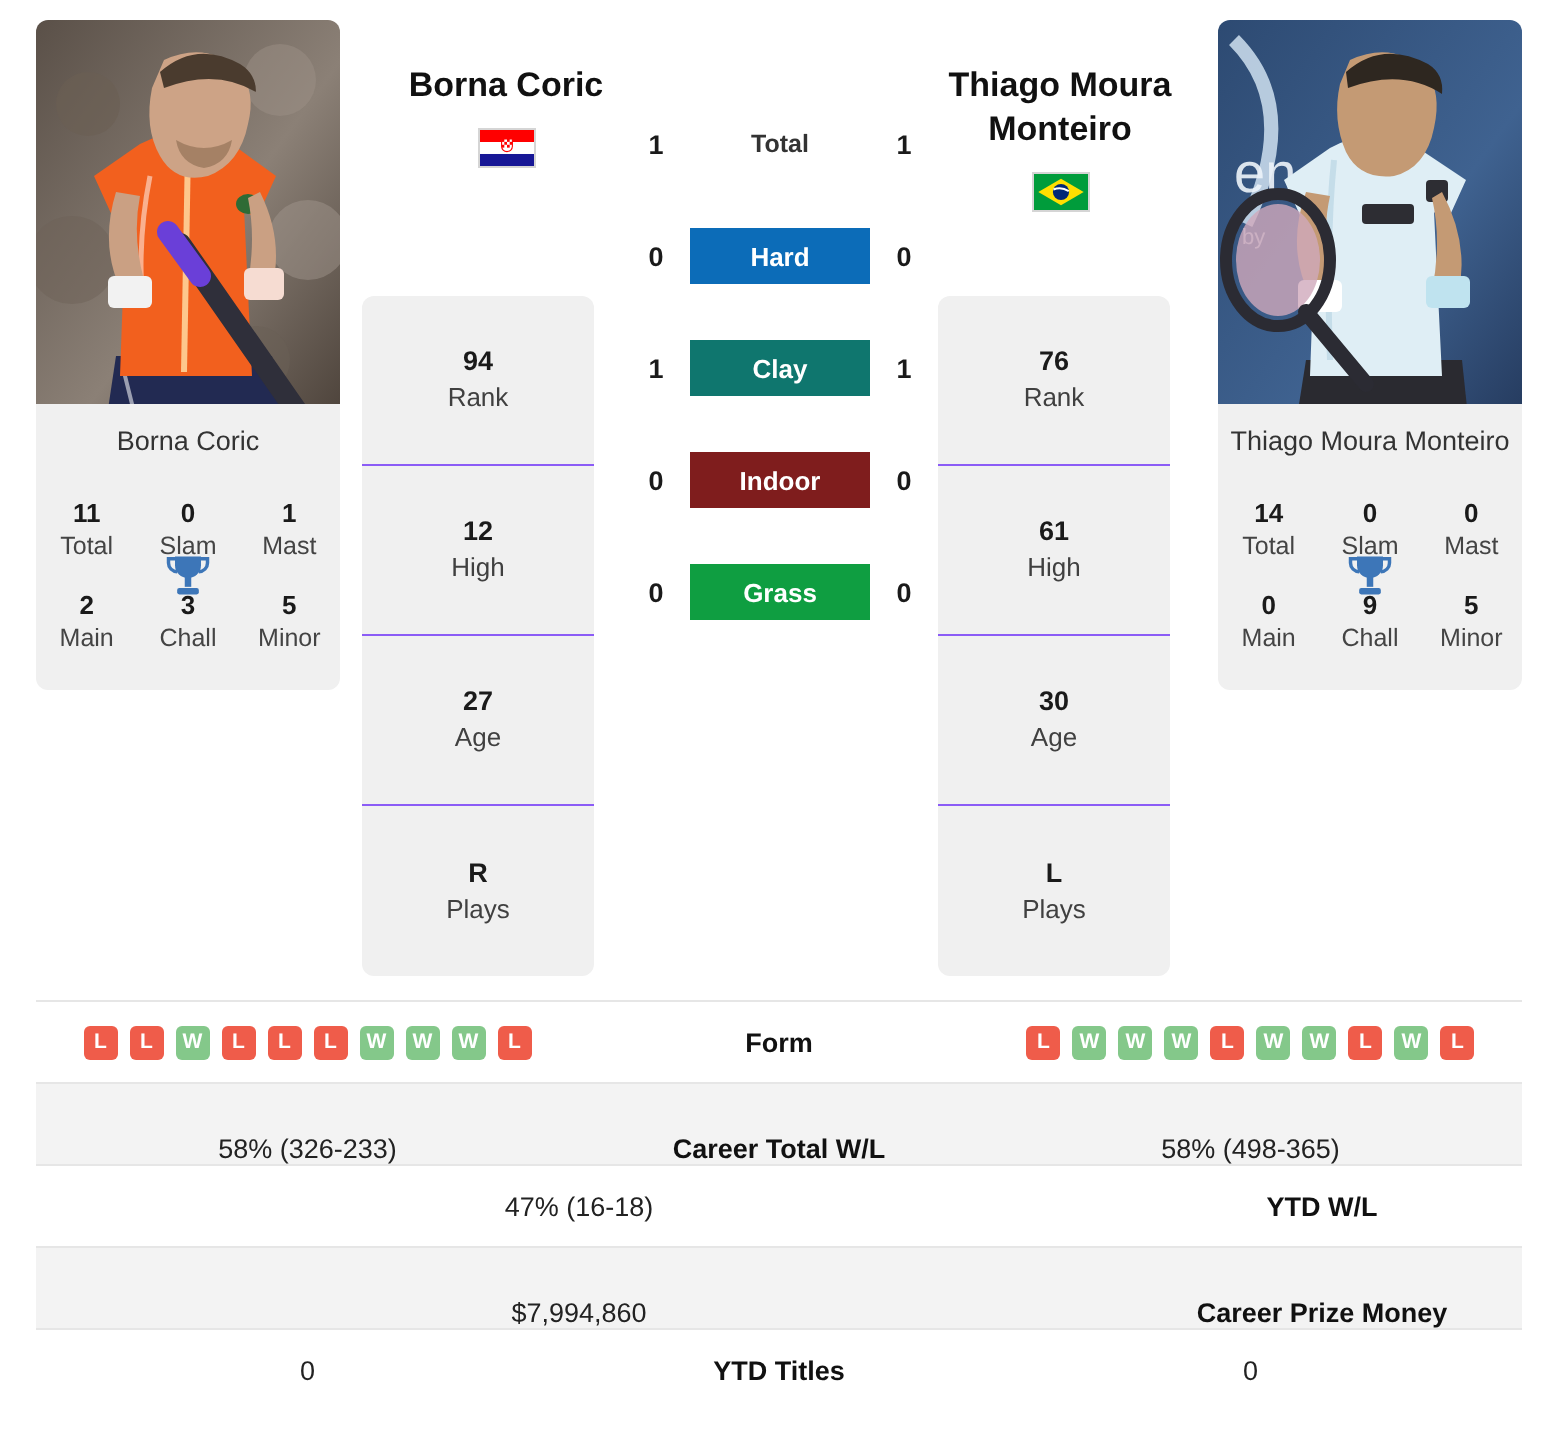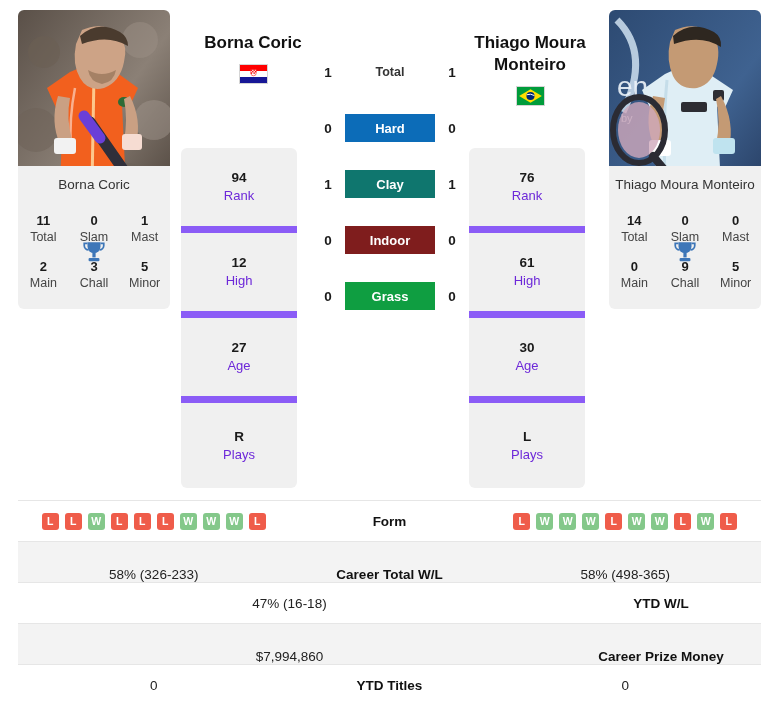--- a/index.html
+++ b/index.html
@@ -14,21 +14,21 @@
 
   
   .top { position: relative; height: 492px; }
 
   
   .player-col { position: absolute; top: 10px; width: 152px; }
   .player-col.left  { left: 18px; }
   .player-col.right { left: 609px; }
 
   .photo {
-    width: 152px; height: 156px;
+    width: 152px; height: 192px;
     border-radius: 6px 6px 0 0;
     overflow: hidden;
     position: relative;
   }
   .photo svg { display: block; width: 152px; height: 208px; }
 
   .player-card {
     width: 152px;
     background: #f0f0f0;
     border-radius: 0 0 6px 6px;
@@ -66,25 +66,25 @@
     background: #f0f0f0;
     border-radius: 6px;
     overflow: hidden;
   }
   .mid-col.left  { left: 181px; }
   .mid-col.right { left: 469px; }
   .mid-cell {
     height: 85px;
     display: flex; flex-direction: column;
     align-items: center; justify-content: center;
-    border-bottom: 7px solid #8b5cf6;
+    border-bottom: 1px solid #8b5cf6;
   }
   .mid-cell:last-child { border-bottom: none; }
   .mid-num { font-size: 13.5px; font-weight: bold; color: #1a1a1a; line-height: 18px; }
-  .mid-lab { font-size: 13px; color: #6d28d9; line-height: 18px; }
+  .mid-lab { font-size: 13px; color: #404040; line-height: 18px; }
 
   
   .h2h { position: absolute; left: 300px; top: 58px; width: 180px; }
   .h2h-row {
     display: flex; align-items: center; justify-content: center;
     height: 28px; margin-bottom: 28px;
   }
   .h2h-row:last-child { margin-bottom: 0; }
   .h2h-score {
     width: 34px; text-align: center;

